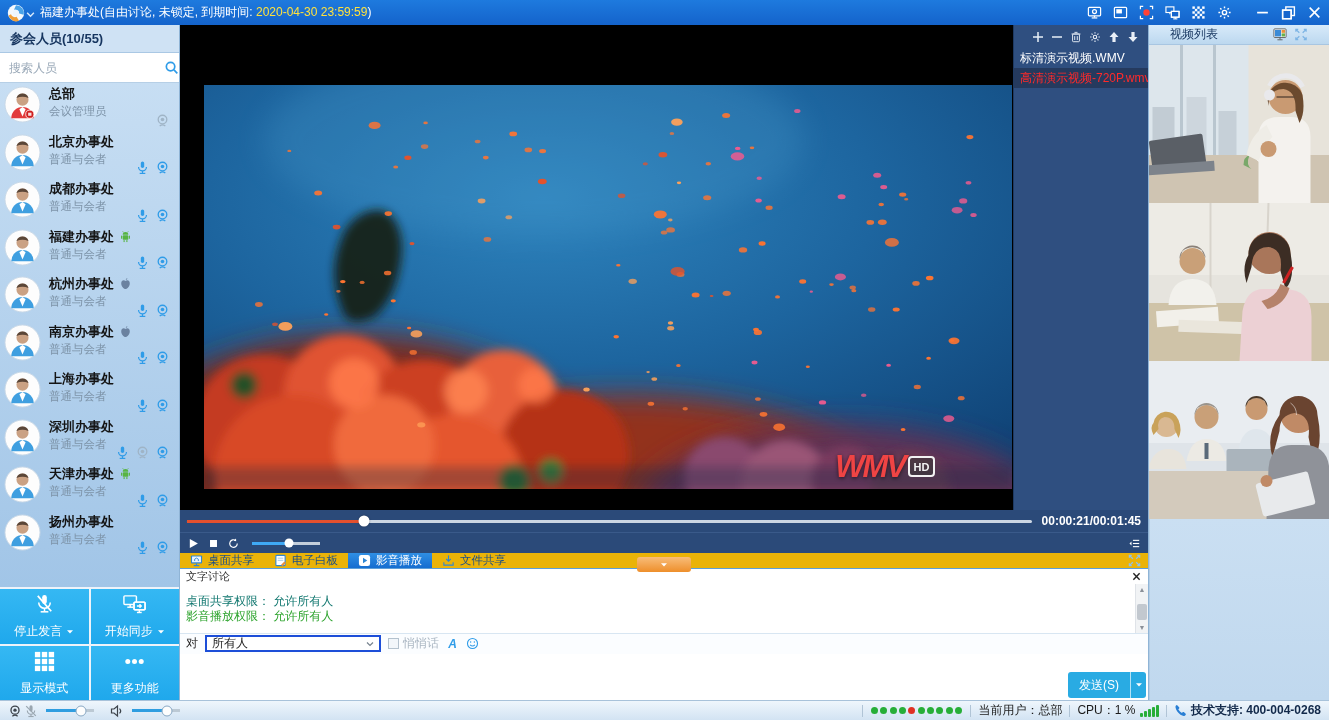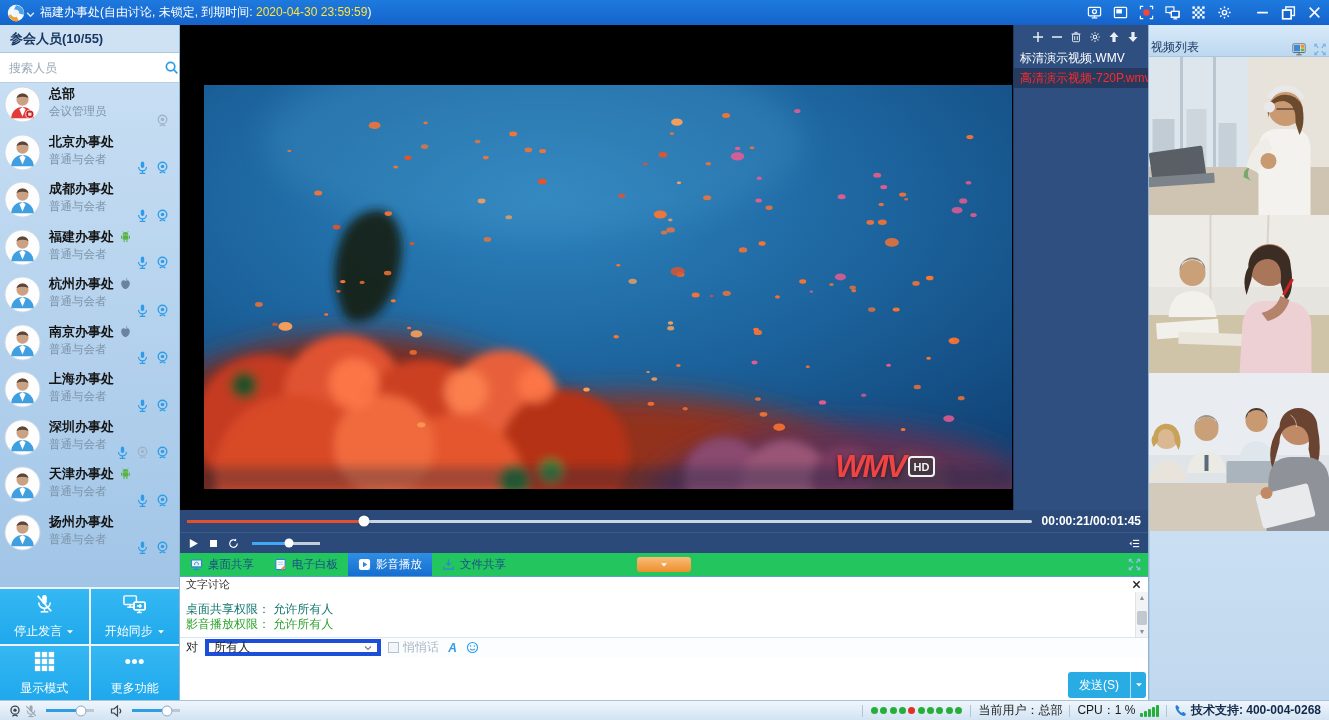--- a/index.html
+++ b/index.html
@@ -73,54 +73,54 @@
   .seek-handle{position:absolute;top:50%;transform:translate(-50%,-50%);width:11px;height:11px;border-radius:50%;background:#fff;box-shadow:0 0 2px rgba(0,0,0,.4);}
   .seek-time{color:#fff;font-size:12px;font-weight:bold;flex:none;letter-spacing:0;}
   .ctrl-row{height:21px;flex:none;background:#2b4a79;border-top:1px solid #3a5a8a;display:flex;align-items:center;padding:0 8px;gap:9px;}
   .ctrl-row .icon{width:11px;height:11px;color:#fff;cursor:pointer;flex:none;}
   .vol-track{width:68px;height:3px;background:#c3cedb;position:relative;margin-left:4px;cursor:pointer;}
   .vol-fill{position:absolute;left:0;top:0;bottom:0;background:#3fa9f5;}
   .vol-handle{position:absolute;top:50%;transform:translate(-50%,-50%);width:9px;height:9px;border-radius:50%;background:#fff;}
   .ctrl-spacer{flex:1;}
 
   
-  .tabbar{height:24px;flex:none;background:#22c55e;display:flex;align-items:stretch;border-bottom:1px solid #5e9fd8;position:relative;}
+  .tabbar{height:16px;flex:none;background:#eab308;display:flex;align-items:stretch;border-bottom:1px solid #5e9fd8;position:relative;}
   .tab{display:flex;align-items:center;gap:5px;padding:0 10px;font-size:11.5px;color:#1c4f86;cursor:pointer;white-space:nowrap;}
   .tab .icon{width:13px;height:13px;}
   .tab.active{background:linear-gradient(#2f8fe4,#156dd0);color:#fff;}
   .tab-expand{margin-left:auto;align-self:center;margin-right:7px;width:13px;height:13px;color:#8fc1ea;cursor:pointer;}
   .pull-handle{position:absolute;left:50%;transform:translateX(-50%);top:4px;width:54px;height:15px;background:linear-gradient(#f8bd7a,#ee8f2b);border-radius:3px;display:flex;align-items:center;justify-content:center;cursor:pointer;z-index:4;}
   .pull-handle .icon{width:8px;height:8px;color:#fff;}
 
   
   .chat{flex:1;display:flex;flex-direction:column;min-height:0;background:#fff;}
   .chat-header{height:15px;flex:none;display:flex;align-items:center;padding:0 6px;font-size:11px;color:#333;}
   .chat-close{margin-left:auto;width:11px;height:11px;color:#222;cursor:pointer;}
   .chat-msgs{flex:1;position:relative;padding:2px 18px 0 6px;overflow:hidden;}
   .chat-msg{font-size:12px;color:#2ba32b;line-height:15px;}
   .chat-scroll{position:absolute;right:0;top:0;bottom:0;width:13px;background:#f1f3f5;border-left:1px solid #dfe3e8;}
   .scroll-arrow{position:absolute;left:0;width:100%;height:10px;display:flex;align-items:center;justify-content:center;color:#8a9099;cursor:pointer;font-size:7px;}
   .scroll-arrow.up{top:0;}
   .scroll-arrow.down{bottom:0;}
   .scroll-thumb{position:absolute;left:1px;right:1px;top:42%;height:32%;background:#c2c8cf;border-radius:2px;cursor:grab;}
   .chat-toolbar{height:21px;flex:none;display:flex;align-items:center;gap:7px;padding:0 6px;background:#fbfdff;border-top:1px solid #d8e6f2;font-size:12px;color:#222;}
-  .recipient-select{width:176px;height:17px;border:4px solid #1d4ed8;background:#fff;display:flex;align-items:center;padding:0 5px;cursor:pointer;}
+  .recipient-select{width:176px;height:17px;border:2px solid #1d4ed8;background:#fff;display:flex;align-items:center;padding:0 5px;cursor:pointer;}
   .sel-caret{margin-left:auto;width:8px;height:8px;color:#76828e;}
   .whisper{color:#aab6c2;display:flex;align-items:center;gap:4px;cursor:pointer;}
   .checkbox{width:11px;height:11px;border:1px solid #b4c2ce;background:#f2f6fa;flex:none;}
   .fmt-icon{width:13px;height:13px;color:#2f9ce8;cursor:pointer;}
   .chat-input{flex:1;position:relative;background:#fff;}
   .send-btn{position:absolute;right:2px;bottom:2px;height:26px;background:#29abe3;border-radius:3px;color:#fff;font-size:12px;display:flex;align-items:stretch;cursor:pointer;overflow:hidden;}
   .send-label{padding:0 11px;display:flex;align-items:center;}
   .send-caret{width:16px;border-left:1px solid rgba(255,255,255,.65);display:flex;align-items:center;justify-content:center;}
   .send-caret .icon{width:8px;height:8px;color:#fff;}
 
   
   .rightpanel{width:181px;flex:none;display:flex;flex-direction:column;background:#c6dcf1;border-left:1px solid #8fb4d6;min-height:0;}
-  .rp-header{height:32px;flex:none;background:linear-gradient(#d8eafa,#bcd8ef);display:flex;align-items:flex-end;padding:0 2px;font-size:12px;color:#16355f;border-bottom:1px solid #a8c6e2;}
+  .rp-header{height:20px;flex:none;background:linear-gradient(#d8eafa,#bcd8ef);display:flex;align-items:center;padding:0 21px;font-size:12px;color:#16355f;border-bottom:1px solid #a8c6e2;}
   .rp-icons{margin-left:auto;display:flex;gap:7px;align-items:center;}
   .rp-icons .icon{width:14px;height:13px;cursor:pointer;}
   .ic-expand{color:#7db4e4;}
   .thumb{height:158px;flex:none;cursor:pointer;}
   .thumb svg{width:100%;height:100%;display:block;}
   .rp-filler{flex:1;background:linear-gradient(#cadff2,#c0d8ee);border-left:1px solid #b2cde6;}
 
   
   .statusbar{height:20px;flex:none;background:linear-gradient(#eff6fc,#d2e3f3);border-top:1px solid #a8c2da;display:flex;align-items:center;padding:0 8px;font-size:12px;color:#1b1b1b;white-space:nowrap;}
   .statusbar .icon{flex:none;}

